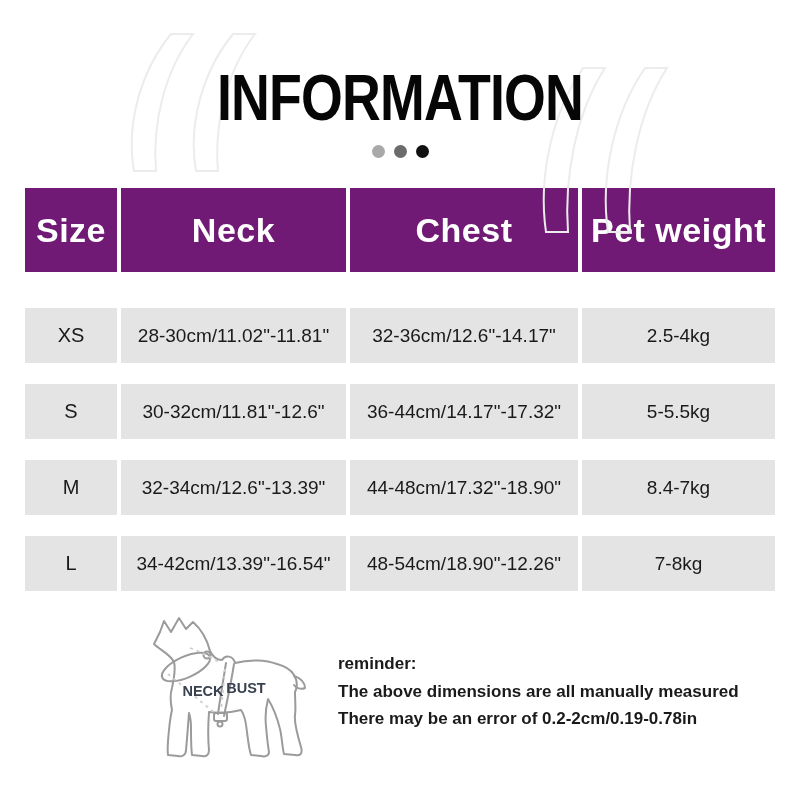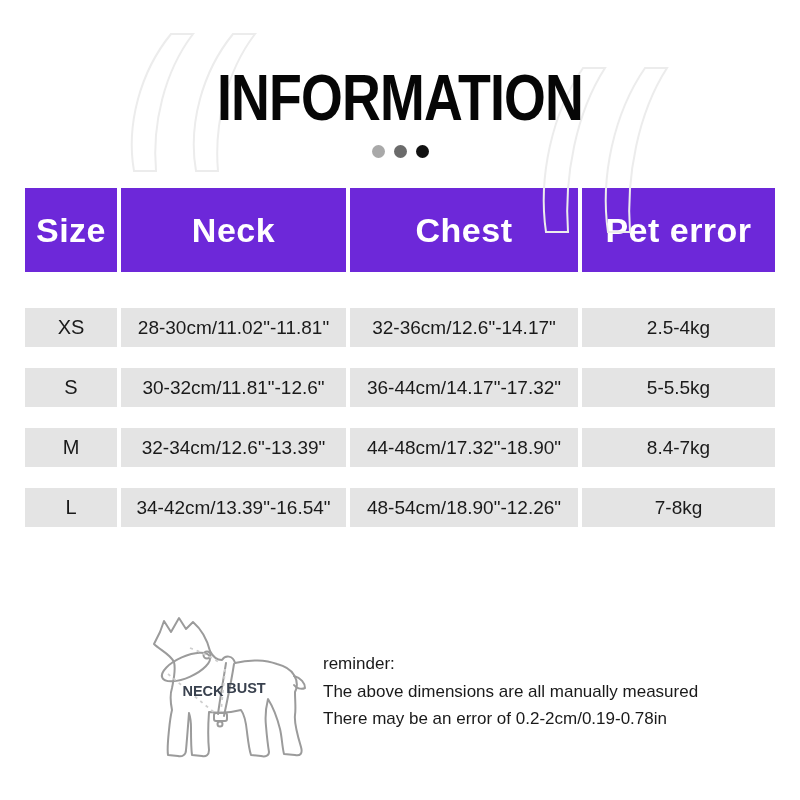--- a/index.html
+++ b/index.html
@@ -15,32 +15,32 @@
     text-align: center; font-size: 64px; line-height: 64px; font-weight: 700;
     letter-spacing: -1px; color: #060606; transform: scaleX(0.84); transform-origin: 50% 50%; }
   .dots { position: absolute; left: 0; top: 145px; width: 800px; height: 13px;
     display: flex; justify-content: center; gap: 9px; }
   .dot { width: 13px; height: 13px; border-radius: 50%; }
 
   
   .size-table { position: absolute; left: 25px; top: 188px; width: 750px; }
   .t-head, .t-row { display: grid; grid-template-columns: 92px 225px 228px 1fr; column-gap: 4px; }
   .t-head { height: 84px; margin-bottom: 36px; }
-  .t-head .cell { background: #6d28d9; color: #ffffff; display: flex;
+  .t-head .cell { background: #701a75; color: #ffffff; display: flex;
     align-items: center; justify-content: center; font-size: 34px; font-weight: 600;
     letter-spacing: 0.5px; white-space: nowrap; }
-  .t-row { height: 39px; margin-bottom: 21px; }
+  .t-row { height: 55px; margin-bottom: 21px; }
   .t-row .cell { background: #e4e4e4; color: #1a1a1a; display: flex;
     align-items: center; justify-content: center; font-size: 19px; white-space: nowrap; }
   .t-row .cell.size { font-size: 20px; }
 
   
   .dog-diagram { position: absolute; left: 108px; top: 602px; z-index: 1; }
-  .reminder { position: absolute; left: 323px; top: 650px; z-index: 2;
-    color: #1a1a1a; font-size: 17px; line-height: 27.5px; font-weight: 400; }
+  .reminder { position: absolute; left: 338px; top: 650px; z-index: 2;
+    color: #1a1a1a; font-size: 17px; line-height: 27.5px; font-weight: 700; }
 </style>
 </head>
 <body>
 
 <div class="page">
 
   <svg class="quote quote-left" width="135" height="145" viewBox="0 0 135 145">
     <g fill="none" stroke="#ececec" stroke-width="2">
       <path d="M 8 141 C 0 95 14 42 45 4 L 67 4 C 38 42 26 95 30 141 Z"></path>
       <path d="M 70 141 C 62 95 76 42 107 4 L 129 4 C 100 42 88 95 92 141 Z"></path>
@@ -60,21 +60,21 @@
     <span class="dot" style="background-color: rgb(169, 169, 169);"></span>
     <span class="dot" style="background-color: rgb(107, 107, 107);"></span>
     <span class="dot" style="background-color: rgb(17, 17, 17);"></span>
   </div>
 
   <div class="size-table">
     <div class="t-head">
       <div class="cell">Size</div>
       <div class="cell">Neck</div>
       <div class="cell">Chest</div>
-      <div class="cell">Pet error</div>
+      <div class="cell">Pet weight</div>
     </div>
 
     <div class="t-row">
       <div class="cell size">XS</div>
       <div class="cell">28-30cm/11.02"-11.81"</div>
       <div class="cell">32-36cm/12.6"-14.17"</div>
       <div class="cell">2.5-4kg</div>
     </div>
 
     <div class="t-row">

